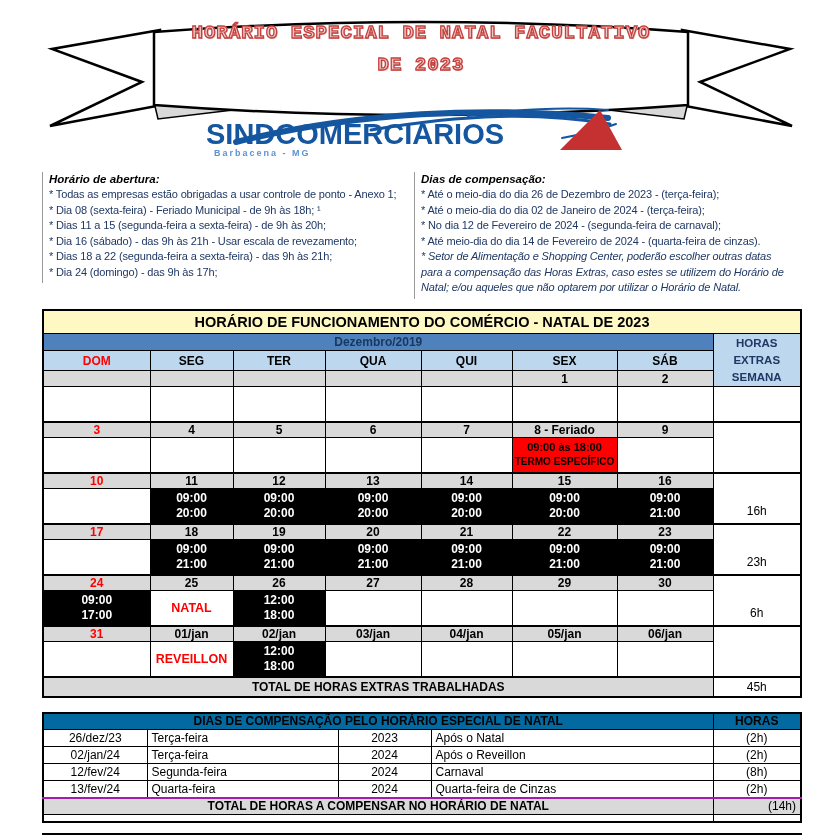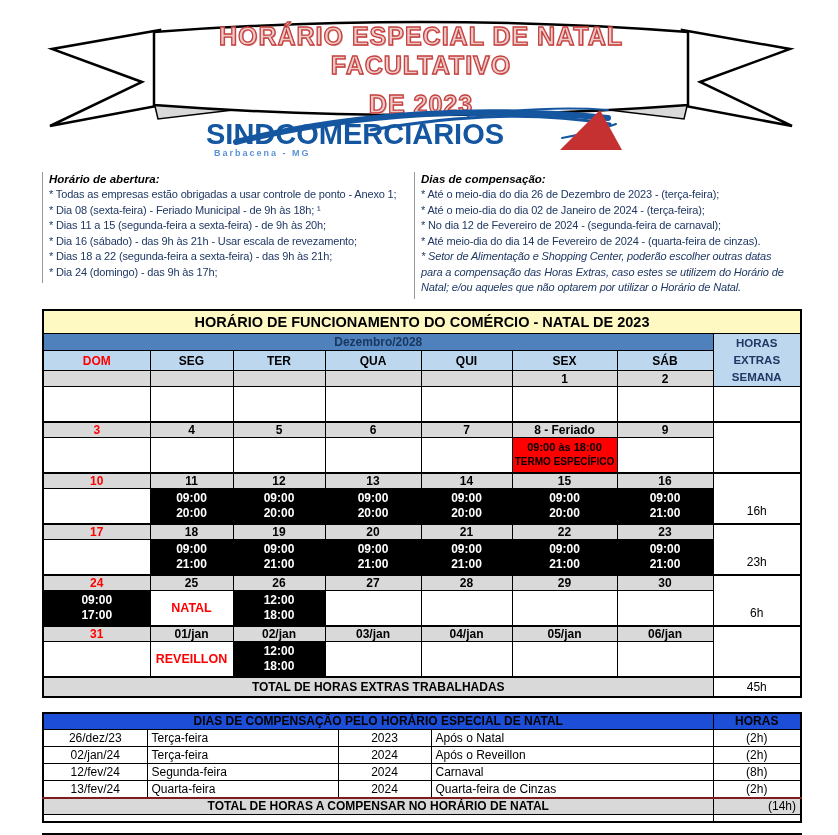--- a/index.html
+++ b/index.html
@@ -7,22 +7,22 @@
   body {
     width:838px; height:835px; background:#fff; overflow:hidden;
     font-family:"Liberation Sans", sans-serif; color:#000; position:relative;
   }
   .page { padding:6px 38px 0 42px; }
 
   
   .banner { position:relative; height:134px; }
   .banner svg { position:absolute; left:0; top:0; }
   .banner-text { position:absolute; left:115px; right:115px; top:16px; text-align:center; z-index:2; }
-  .bt { font-weight:bold; font-size:25px; letter-spacing:1px;
-        color:#eccaca; -webkit-text-stroke:1.3px #c5403d; text-shadow:1px 1px 0 #e8b6b6; }
+  .bt { font-weight:bold; font-size:19px; letter-spacing:1px;
+        color:#eccaca; -webkit-text-stroke:1.3px #c5403d; text-shadow:1px 1px 0 #e8b6b6;font-family:Liberation Mono, monospace; }
   .bt2 { margin-top:10px; }
 
   
   .logo { position:relative; width:430px; margin:-36px auto 16px; height:52px; z-index:3; }
   .logo svg { position:absolute; right:-4px; top:-4px; }
   .logo-text { position:absolute; left:0; top:14px; font-size:29px; font-weight:bold;
                color:#1456a0; letter-spacing:0px; z-index:2; }
   .logo-sub { position:absolute; left:8px; top:44px; font-size:9px; font-weight:bold;
               color:#5b93d5; letter-spacing:2px; z-index:2; }
 
@@ -60,25 +60,25 @@
   .redcell .rl2 { font-size:10px; line-height:14px; }
   td.holiday span { color:#f00; font-weight:bold; font-size:12.5px; }
   td.hv { text-align:center; vertical-align:bottom; font-weight:normal; padding-bottom:5px; background:#fff; }
   tr.total-row > td { border-top:2px solid #000; height:20px; }
   .total-label { background:#d9d9d9; font-weight:bold; text-align:center; }
   .total-val { text-align:center; background:#fff; }
 
   
   .tbl-comp { border:2px solid #000; margin-top:14px; }
   .tbl-comp td { height:17px; padding:0 4px; }
-  .comp-title, .comp-horas { background:#1d4ed8; font-weight:bold; text-align:center; height:19px; }
+  .comp-title, .comp-horas { background:#0369a1; font-weight:bold; text-align:center; height:19px; }
   .c-date { text-align:center; }
   .c-year { text-align:center; }
   .c-hours { text-align:center; }
-  tr.comp-total-row > td { border-top:2px solid #7f1d1d; background:#d9d9d9; }
+  tr.comp-total-row > td { border-top:2px solid #a21caf; background:#d9d9d9; }
   .comp-total { font-weight:bold; text-align:center; }
   .comp-total-val { text-align:right; }
   tr.comp-spacer > td { height:7px; background:#fff; }
 
   
   .tbl-saldo { border:2px solid #000; margin-top:10px; }
   .tbl-saldo td { background:#d9d9d9; height:20px; padding:0 4px; }
   .saldo-label { font-weight:bold; text-align:left; }
   .saldo-val { text-align:right; }
 </style>
@@ -142,21 +142,21 @@
       <col style="width:91px">
         <col style="width:105px">
         <col style="width:96px">
         <col style="width:88px">
     </colgroup>
     <tbody>
         <tr class="title-row">
       <td colspan="8">HORÁRIO DE FUNCIONAMENTO DO COMÉRCIO - NATAL DE 2023</td>
     </tr>
     <tr>
-      <td colspan="7" class="month">Dezembro/2028</td>
+      <td colspan="7" class="month">Dezembro/2019</td>
       <td rowspan="3" class="xhead">
         <div>HORAS</div>
         <div>EXTRAS</div>
         <div>SEMANA</div>
       </td>
     </tr>
     <tr class="days-row">
       <td class="red-txt">DOM</td>
       <td>SEG</td>
       <td>TER</td>

